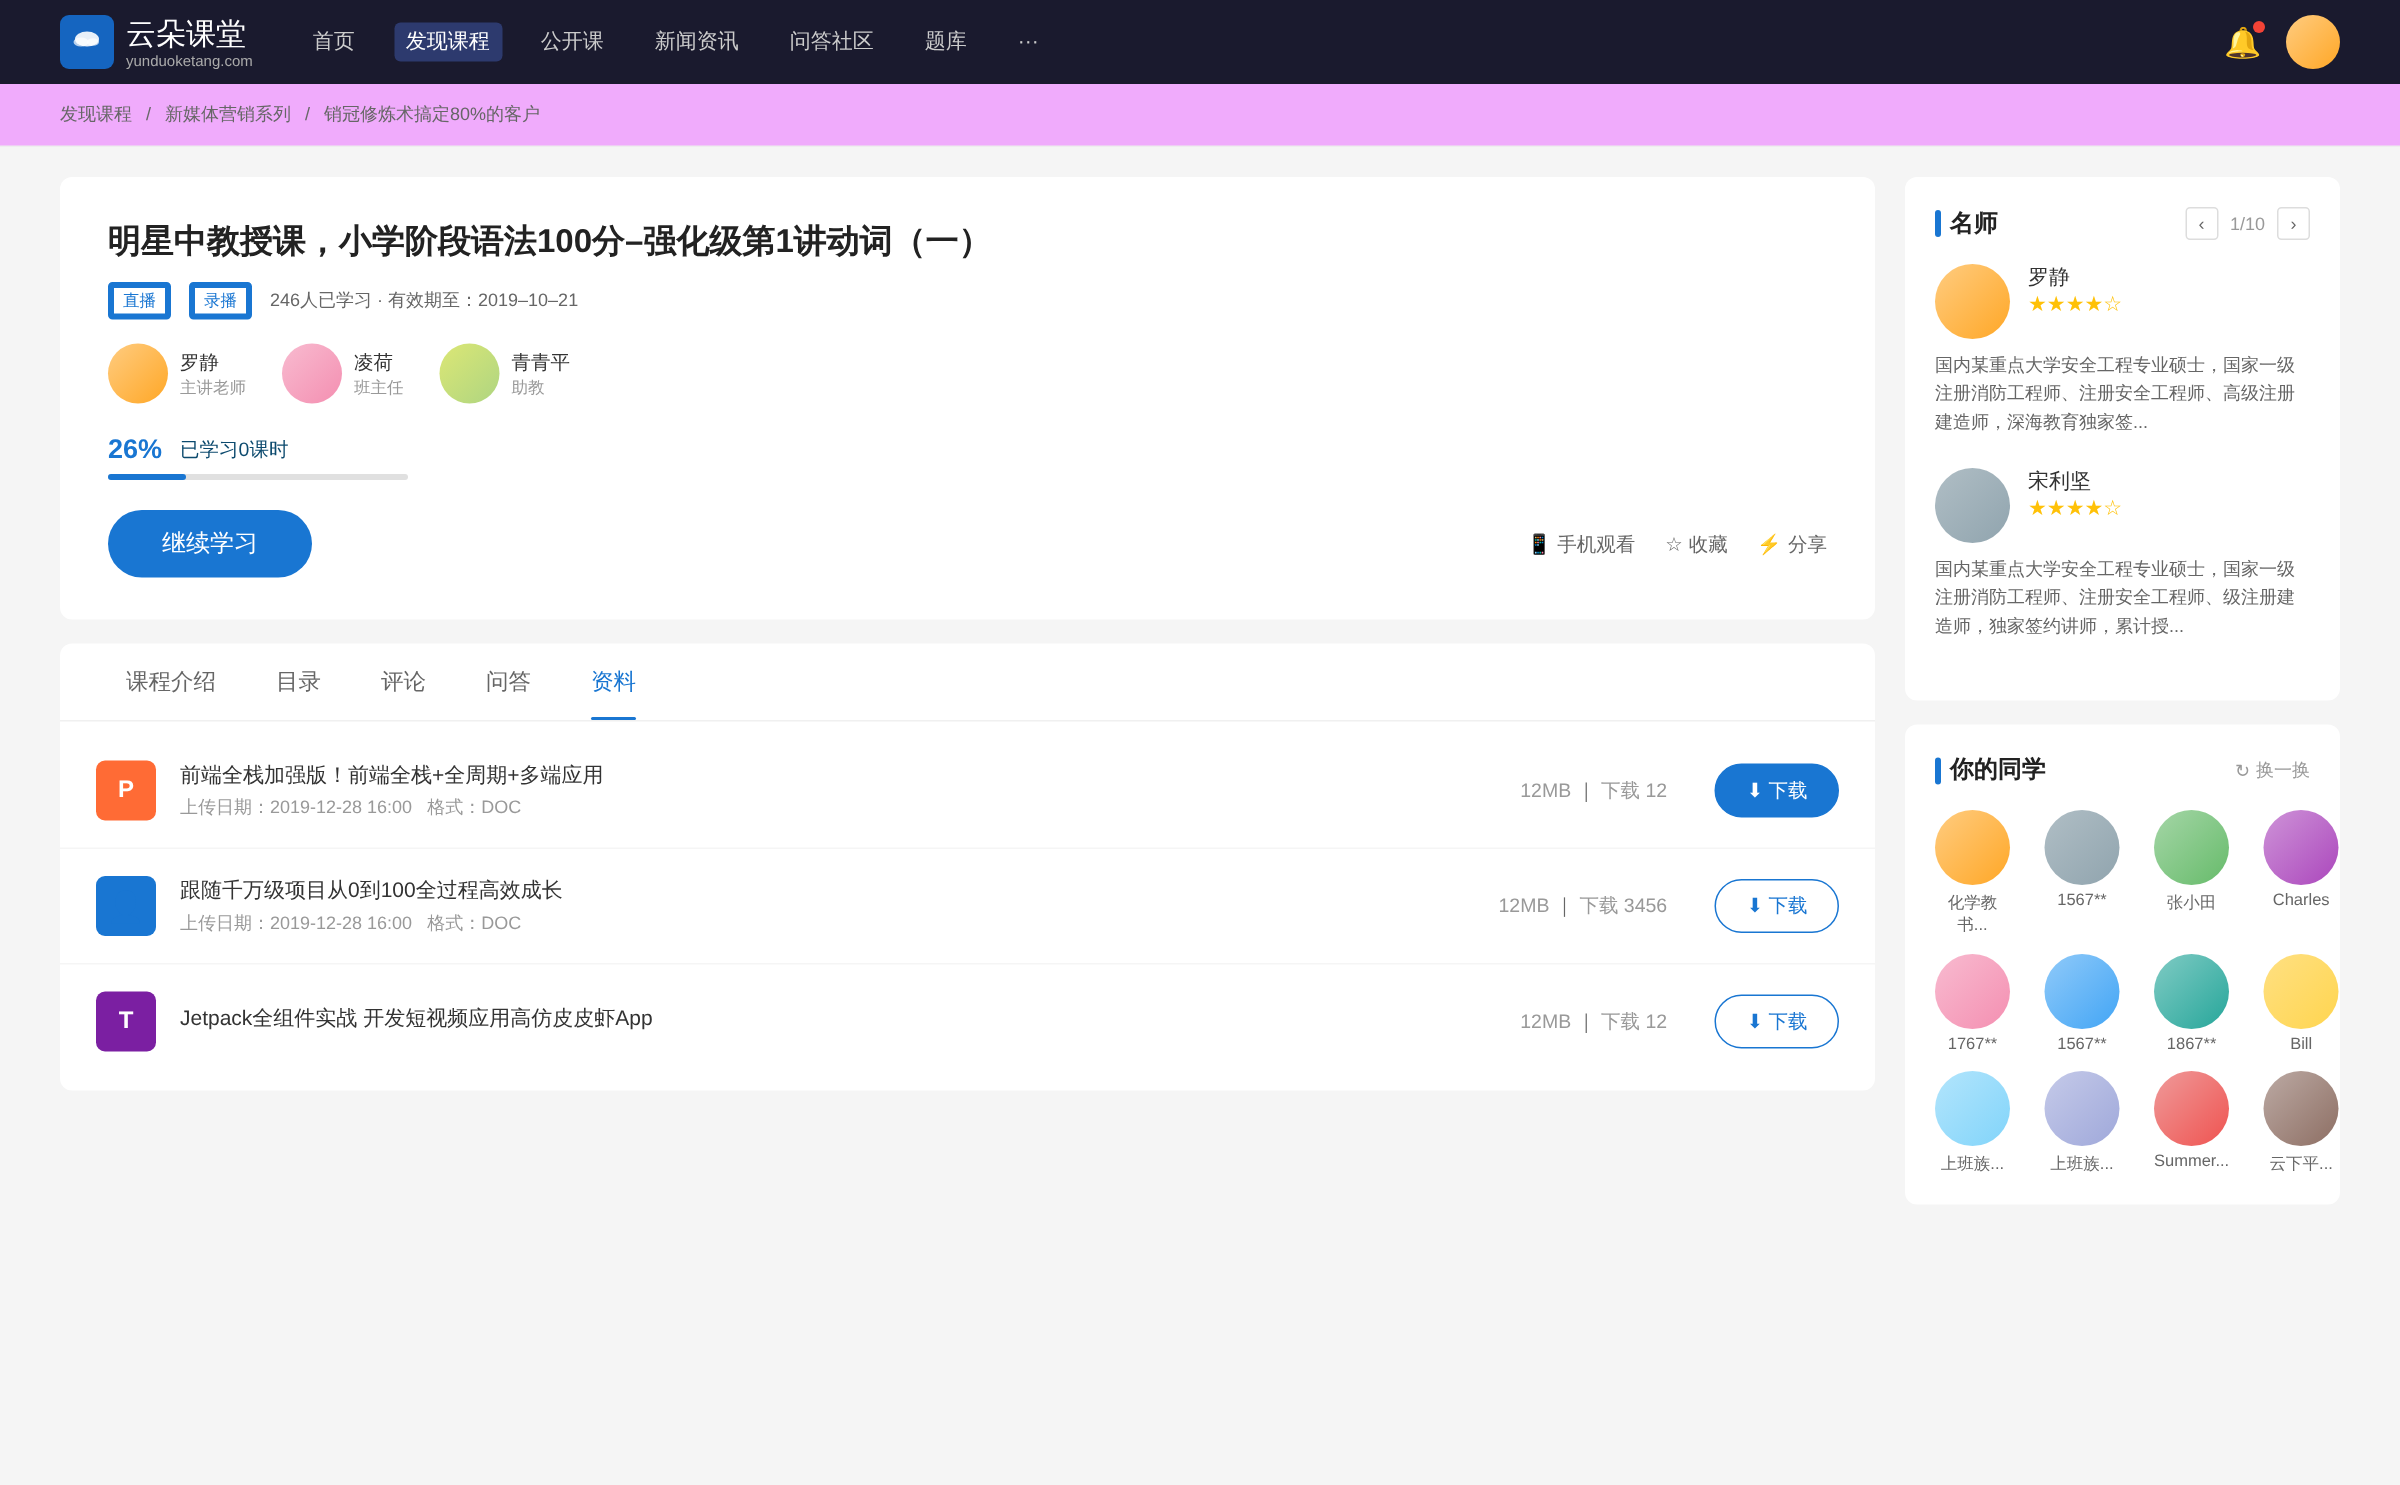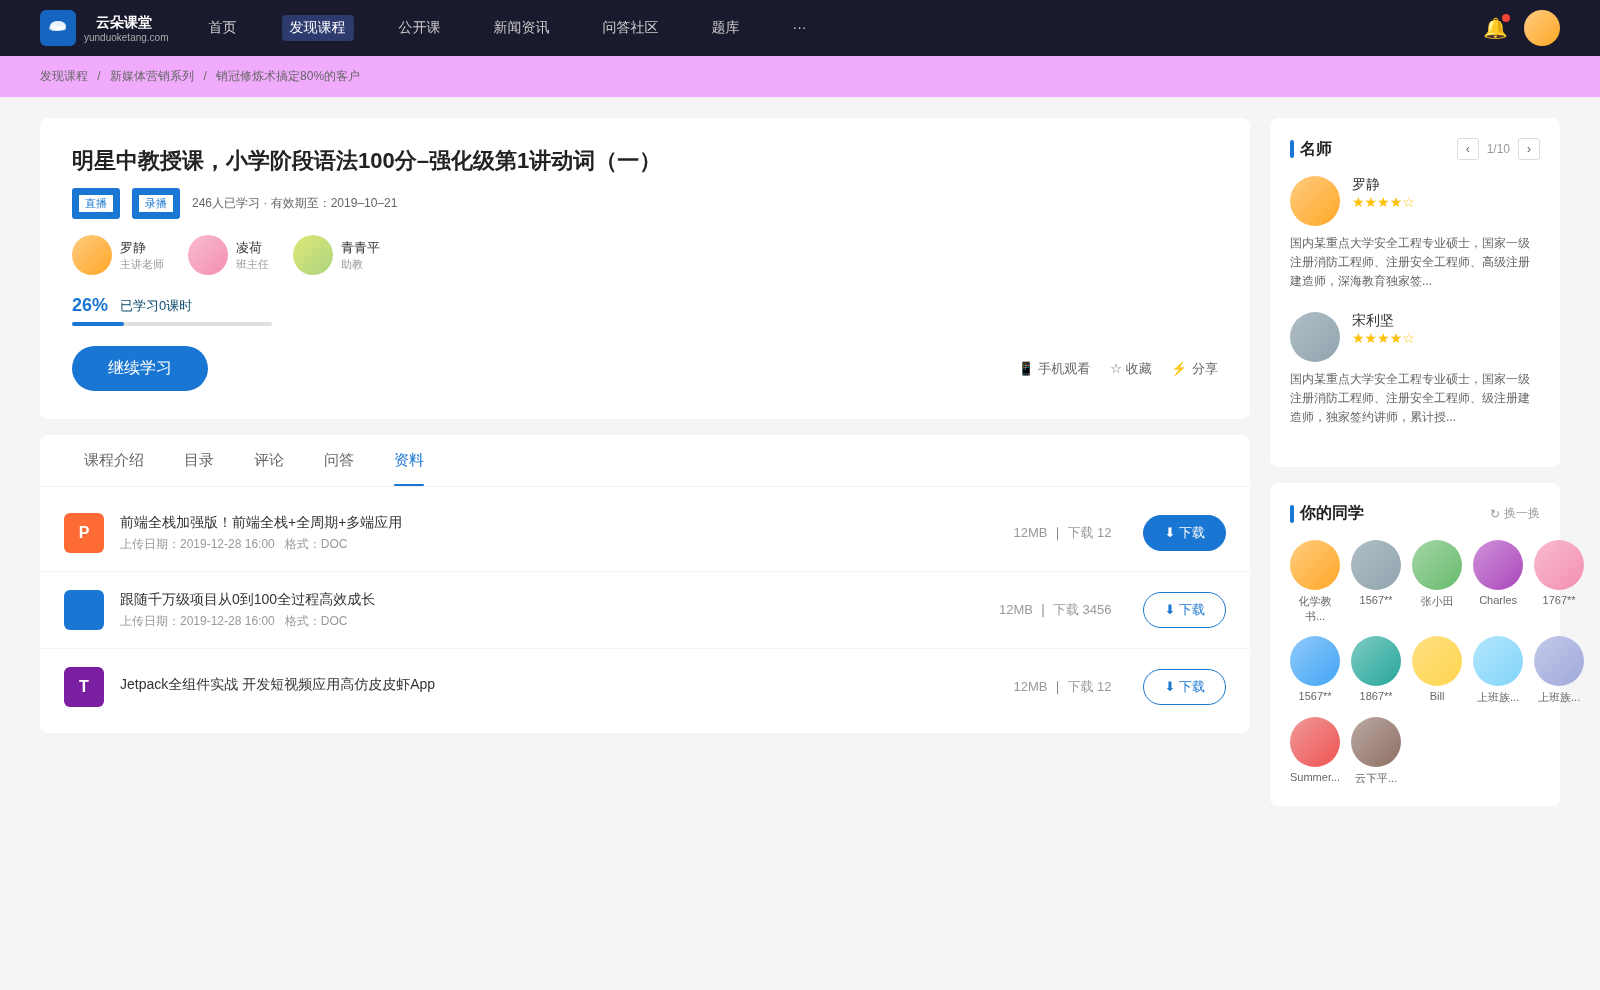--- a/index.html
+++ b/index.html
@@ -3,21 +3,21 @@
   <meta charset="utf-8">
   <style>
     * { box-sizing: border-box; margin: 0; padding: 0; }
     body { font-family: -apple-system, BlinkMacSystemFont, "PingFang SC", "Helvetica Neue", Arial, sans-serif; background: #f5f5f5; color: #333; font-size: 14px; }
 
     
     .navbar { background: #1a1a2e; height: 56px; display: flex; align-items: center; padding: 0 40px; gap: 32px; }
     .nav-logo { display: flex; align-items: center; gap: 8px; }
     .nav-logo-icon { width: 36px; height: 36px; background: #1565c0; border-radius: 6px; display: flex; align-items: center; justify-content: center; }
     .nav-logo-text { color: #fff; font-size: 13px; }
-    .nav-items { display: flex; gap: 37px; flex: 1; }
+    .nav-items { display: flex; gap: 18px; flex: 1; }
     .nav-item { color: #ccc; font-size: 14px; cursor: pointer; padding: 4px 8px; border-radius: 4px; }
     .nav-item.active { color: #fff; background: #2d3a6e; }
     .nav-right { display: flex; align-items: center; gap: 16px; margin-left: auto; }
     .nav-bell { position: relative; cursor: pointer; }
     .nav-bell-icon { color: #ccc; font-size: 20px; }
     .nav-bell-dot { position: absolute; top: -2px; right: -2px; width: 8px; height: 8px; background: #f44336; border-radius: 50%; }
     .nav-avatar { width: 36px; height: 36px; border-radius: 50%; background: #888; overflow: hidden; cursor: pointer; }
 
     
     .breadcrumb { background: #f0abfc; padding: 12px 40px; border-bottom: 1px solid #eee; font-size: 12px; color: #999; }
@@ -26,21 +26,21 @@
 
     
     .main-layout { display: flex; gap: 20px; padding: 20px 40px; max-width: 1600px; }
     .main-content { flex: 1; min-width: 0; }
     .sidebar { width: 290px; flex-shrink: 0; }
 
     
     .course-card { background: #fff; border-radius: 8px; padding: 28px 32px; margin-bottom: 16px; }
     .course-title { font-size: 22px; font-weight: 600; color: #222; margin-bottom: 12px; }
     .course-meta { display: flex; align-items: center; gap: 12px; margin-bottom: 16px; }
-    .badge { border: 7px solid #1d4ed8; color: #1976d2; padding: 1px 6px; font-size: 11px; border-radius: 3px; }
+    .badge { border: 4px solid #1d4ed8; color: #1976d2; padding: 1px 6px; font-size: 11px; border-radius: 3px; }
     .badge.live { border-color: #1976d2; color: #1976d2; }
     .badge.rec { border-color: #1976d2; color: #1976d2; }
     .meta-text { color: #666; font-size: 12px; }
     .teachers { display: flex; gap: 24px; margin-bottom: 20px; }
     .teacher { display: flex; align-items: center; gap: 8px; }
     .teacher-avatar { width: 40px; height: 40px; border-radius: 50%; background: #ddd; overflow: hidden; }
     .teacher-info .name { font-size: 13px; font-weight: 500; color: #333; }
     .teacher-info .role { font-size: 11px; color: #999; }
     .progress-section { margin-bottom: 20px; }
     .progress-row { display: flex; align-items: center; gap: 12px; margin-bottom: 6px; }
@@ -85,21 +85,21 @@
     .sidebar-nav button { background: none; border: 1px solid #ddd; border-radius: 3px; width: 22px; height: 22px; cursor: pointer; font-size: 12px; color: #666; }
 
     
     .teacher-card-item { margin-bottom: 20px; }
     .teacher-card-top { display: flex; align-items: flex-start; gap: 12px; margin-bottom: 8px; }
     .teacher-card-avatar { width: 50px; height: 50px; border-radius: 50%; background: #ddd; overflow: hidden; flex-shrink: 0; }
     .stars { color: #ffc107; font-size: 14px; }
     .teacher-card-desc { font-size: 12px; color: #666; line-height: 1.6; }
 
     
-    .classmates-grid { display: grid; grid-template-columns: repeat(5, 1fr); gap: 12px 11px; }
+    .classmates-grid { display: grid; grid-template-columns: repeat(4, 1fr); gap: 12px 23px; }
     .classmate-item { display: flex; flex-direction: column; align-items: center; gap: 4px; }
     .classmate-avatar { width: 50px; height: 50px; border-radius: 50%; overflow: hidden; background: #ddd; }
     .classmate-name { font-size: 11px; color: #666; text-align: center; }
     .refresh-btn { display: flex; align-items: center; gap: 4px; font-size: 12px; color: #999; cursor: pointer; }
 
     
     .av-female1 { background: linear-gradient(135deg, #f8bbd0, #f48fb1); }
     .av-female2 { background: linear-gradient(135deg, #b3e5fc, #81d4fa); }
     .av-male1 { background: linear-gradient(135deg, #dce775, #aed581); }
     .av-female3 { background: linear-gradient(135deg, #ffcc80, #ffa726); }
@@ -119,21 +119,21 @@
 <nav class="navbar">
   <div class="nav-logo">
     <div class="nav-logo-icon">
       <svg width="24" height="24" viewBox="0 0 24 24" fill="none">
         <ellipse cx="12" cy="10" rx="8" ry="5" fill="white" opacity="0.9"></ellipse>
         <ellipse cx="8" cy="12" rx="5" ry="3" fill="white" opacity="0.7"></ellipse>
         <ellipse cx="16" cy="12" rx="4" ry="2.5" fill="white" opacity="0.7"></ellipse>
       </svg>
     </div>
     <div class="nav-logo-text">
-      <div style="font-weight:700;font-size:14px;margin-left:12px;">云朵课堂</div>
+      <div style="font-weight:400;font-size:20px;">云朵课堂</div>
       <div style="font-size:10px;color:#aaa;">yunduoketang.com</div>
     </div>
   </div>
 
   <div class="nav-items">
     <span class="nav-item">首页</span>
     <span class="nav-item active">发现课程</span>
     <span class="nav-item">公开课</span>
     <span class="nav-item">新闻资讯</span>
     <span class="nav-item">问答社区</span>

